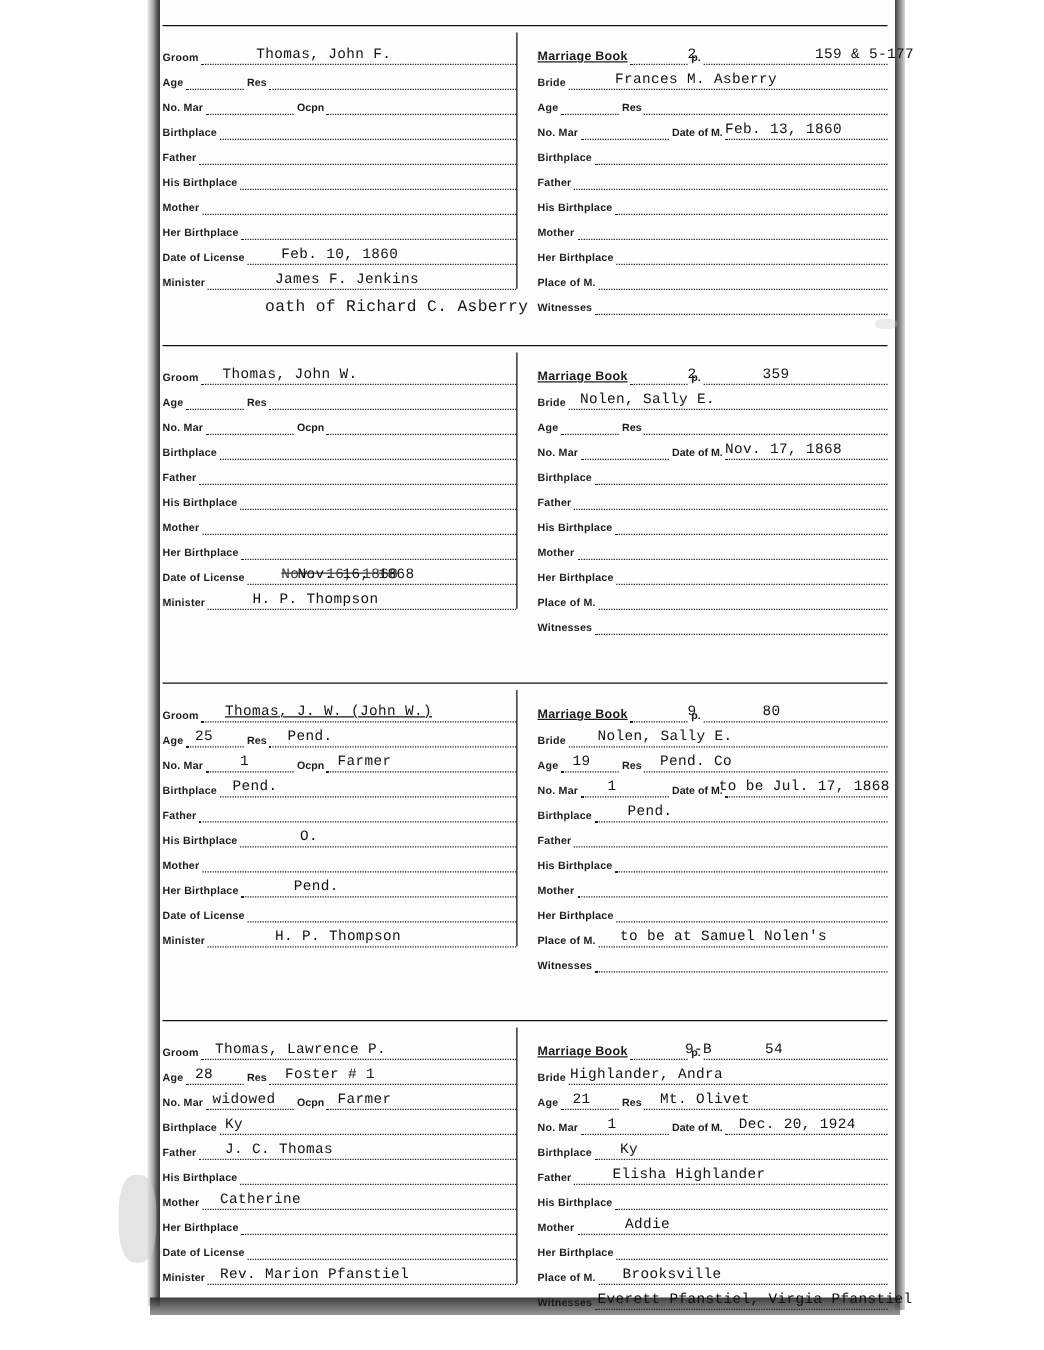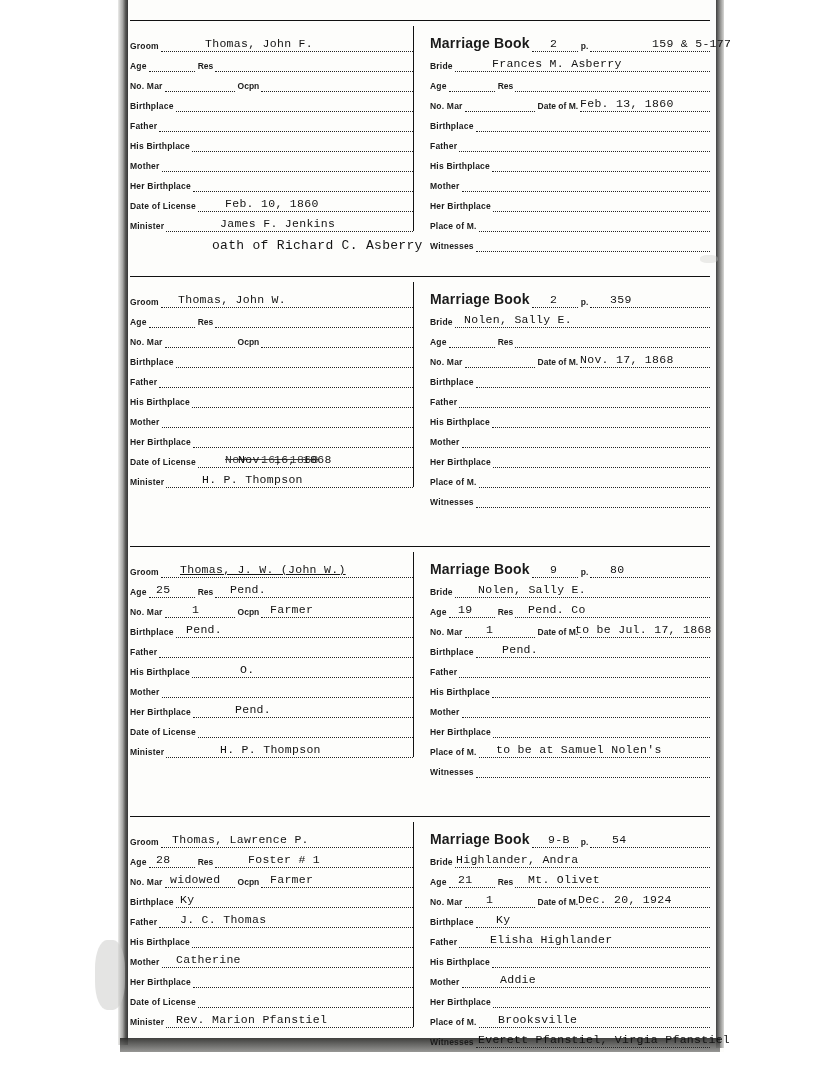--- a/index.html
+++ b/index.html
@@ -96,21 +96,21 @@
     font-size:11.5px;
     color:#121212;
     white-space:nowrap;
     font-family:"Liberation Mono", monospace;
     letter-spacing:.3px;
   }
   .hdr{
     position:relative;height:20px;display:flex;align-items:flex-end;
     justify-content:center;
   }
-  .hdr .lbl{font-size:14px;}
+  .hdr .lbl{font-size:10px;text-decoration:underline;}
   .note{
     position:absolute;
     font-size:13px;
     color:#141414;
     white-space:nowrap;
     font-family:"Liberation Mono", monospace;
     letter-spacing:.3px;
   }
 </style>
 </head>
@@ -538,21 +538,21 @@
           <span class="lbl">Groom</span>
           <span class="dots"></span>
           <span class="val" style="left:42px;">Thomas, Lawrence P.</span>
         </div>
         <div class="row">
           <span class="lbl">Age</span>
           <span class="dots short"></span>
           <span class="lbl2">Res</span>
           <span class="dots"></span>
           <span class="val" style="left:26px;">28</span>
-          <span class="val" style="left:98px;margin-left:20px;">Foster # 1</span>
+          <span class="val" style="left:98px;">Foster # 1</span>
         </div>
         <div class="row">
           <span class="lbl">No. Mar</span>
           <span class="dots mid"></span>
           <span class="lbl2">Ocpn</span>
           <span class="dots"></span>
           <span class="val" style="left:40px;">widowed</span>
           <span class="val" style="left:140px;">Farmer</span>
         </div>
         <div class="row">
@@ -616,21 +616,21 @@
           <span class="dots"></span>
           <span class="val" style="left:28px;">21</span>
           <span class="val" style="left:98px;">Mt. Olivet</span>
         </div>
         <div class="row">
           <span class="lbl">No. Mar</span>
           <span class="dots mid"></span>
           <span class="lbl2">Date of M.</span>
           <span class="dots"></span>
           <span class="val" style="left:56px;">1</span>
-          <span class="val" style="left:148px;">Dec. 20, 1924</span>
+          <span class="val" style="left:161px;">Dec. 20, 1924</span>
         </div>
         <div class="row">
           <span class="lbl">Birthplace</span>
           <span class="dots"></span>
           <span class="val" style="left:66px;">Ky</span>
         </div>
         <div class="row">
           <span class="lbl">Father</span>
           <span class="dots"></span>
           <span class="val" style="left:60px;">Elisha Highlander</span>

